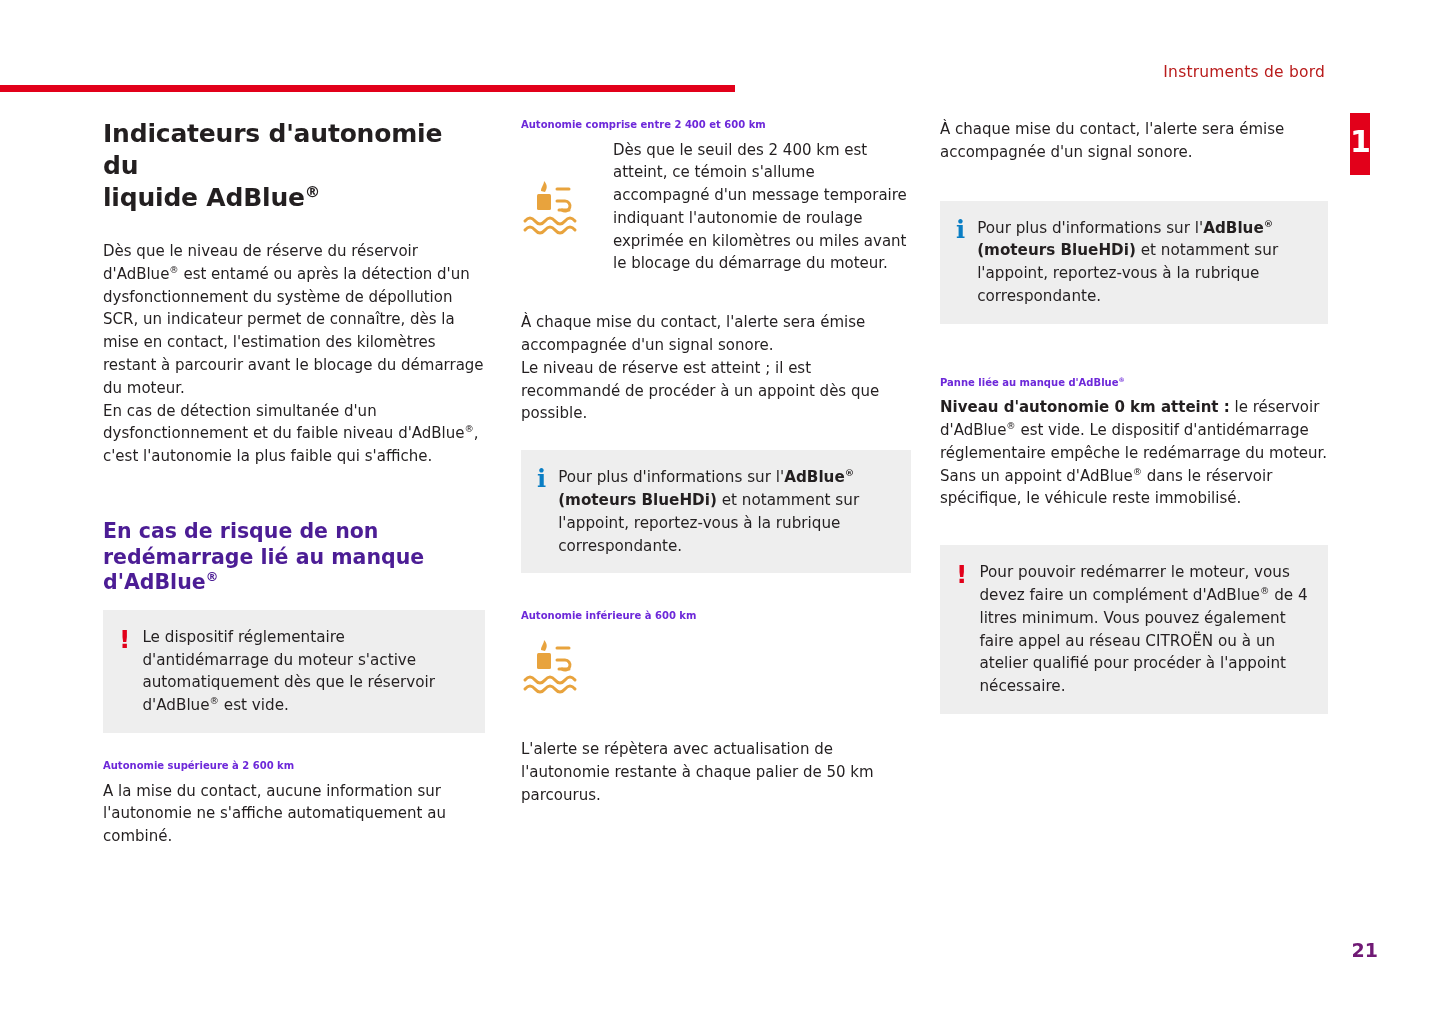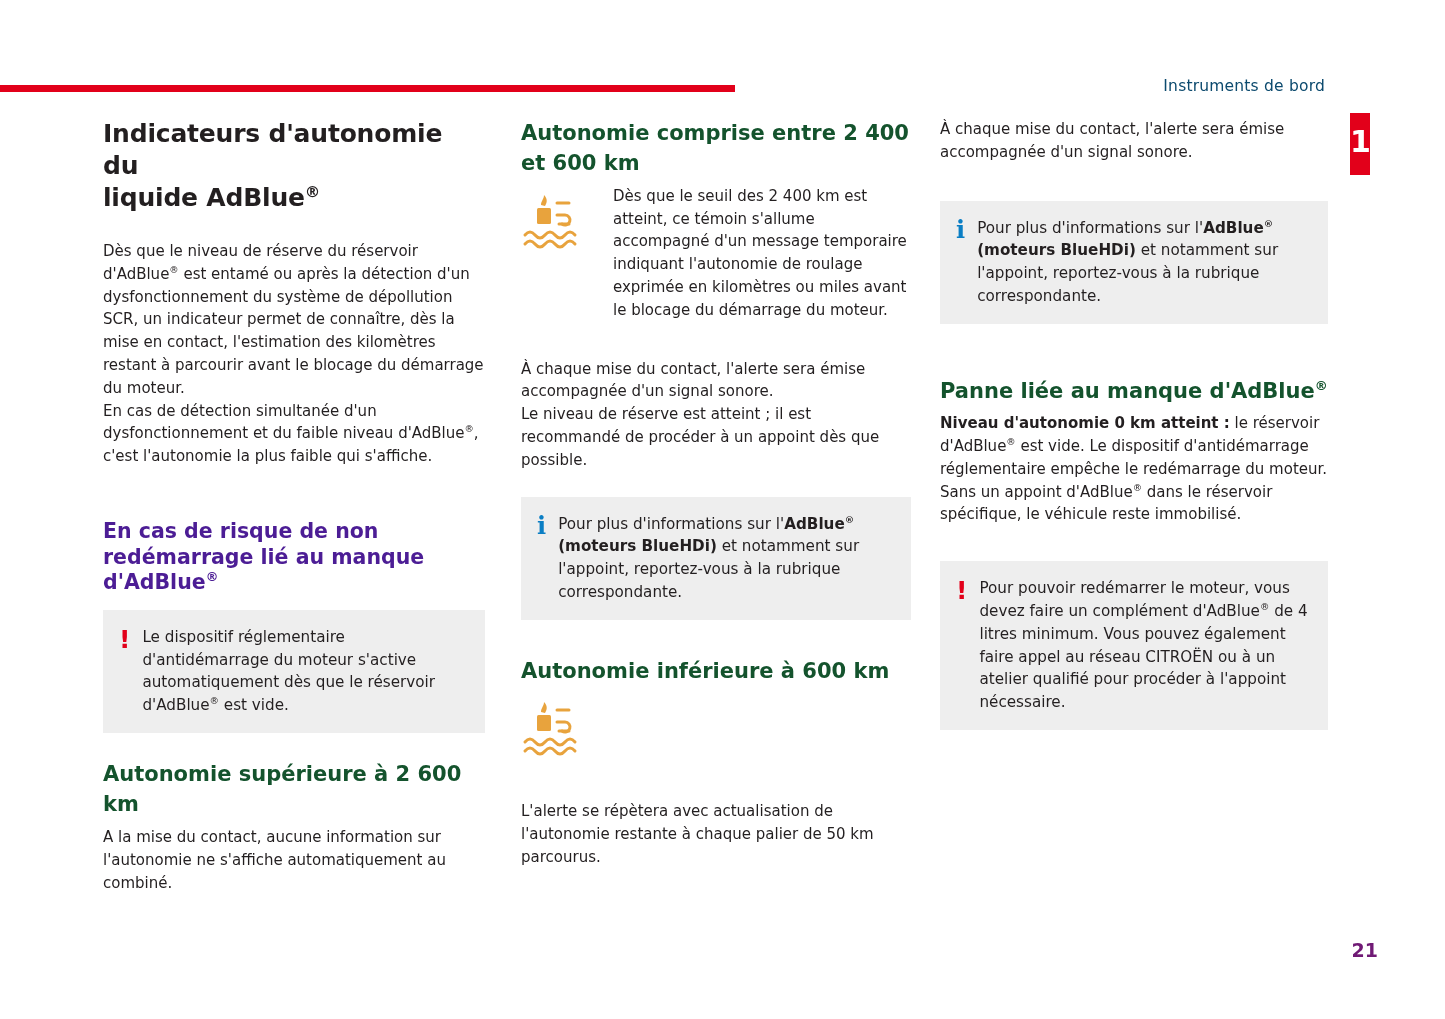--- a/index.html
+++ b/index.html
@@ -11,22 +11,22 @@
     color: #231f20;
   }
   .page { position: relative; width: 1445px; height: 1019px; overflow: hidden; }
 
   
   .header-rule {
     position: absolute; left: 0; top: 85px; width: 735px; height: 7px;
     background: #e2001a;
   }
   .header-title {
-    position: absolute; right: 120px; top: 77px;
-    font-size: 15.5px; color: #0c4a6e; letter-spacing: .2px;
+    position: absolute; right: 120px; top: 63px;
+    font-size: 15.5px; color: #b91c1c; letter-spacing: .2px;
   }
   .chapter-tab {
     position: absolute; right: 75px; top: 113px;
     width: 20px; height: 62px; background: #e2001a;
     color: #ffffff; font-size: 30px; font-weight: bold;
     text-align: center; line-height: 58px;
   }
 
   
   .col { position: absolute; top: 118px; }
@@ -36,22 +36,22 @@
 
   h1.title {
     font-size: 25px; font-weight: bold; line-height: 1.28;
     margin: 0 0 26px 0; color: #231f20; letter-spacing: -0.2px;
   }
   h2.subtitle {
     font-size: 20.5px; font-weight: bold; line-height: 1.25;
     margin: 0 0 14px 0; color: #4c1d95;
   }
   h3.sec {
-    font-size: 21px; font-weight: bold; line-height: 1.45;
-    margin: 0 0 6px 0; color: #14532d;
+    font-size: 10px; font-weight: bold; line-height: 1.45;
+    margin: 0 0 6px 0; color: #6d28d9;
   }
   p {
     font-size: 15px; line-height: 1.52; margin: 0 0 13px 0;
     color: #231f20;
   }
   .gap-lg { height: 38px; }
   .gap-md { height: 22px; }
   .gap-sm { height: 12px; }
   sup { font-size: 0.62em; vertical-align: super; line-height: 0; }
   b { font-weight: bold; }
@@ -66,21 +66,21 @@
   .icon-warn {
     color: #e2001a; font-size: 25px; font-weight: bold; line-height: 1;
     flex: 0 0 auto; padding-top: 1px;
   }
   .icon-info {
     color: #0a7ec4; font-size: 24px; font-weight: bold; line-height: 1;
     flex: 0 0 auto; padding-top: 1px; font-family: "DejaVu Serif", serif;
   }
 
   
-  .figure-row { display: flex; gap: 18px; align-items: flex-start; margin-bottom: 14px; }
+  .figure-row { display: flex; gap: 18px; align-items: center; margin-bottom: 14px; }
   .figure-row .fig { flex: 0 0 74px; padding-top: 6px; }
   .figure-row .fig-text { flex: 1 1 auto; }
   .figure-row .fig-text p { margin: 0; }
 
   
   .page-num {
     position: absolute; right: 67px; bottom: 58px;
     font-size: 19px; font-weight: bold; color: #701a75;
   }
 </style>

